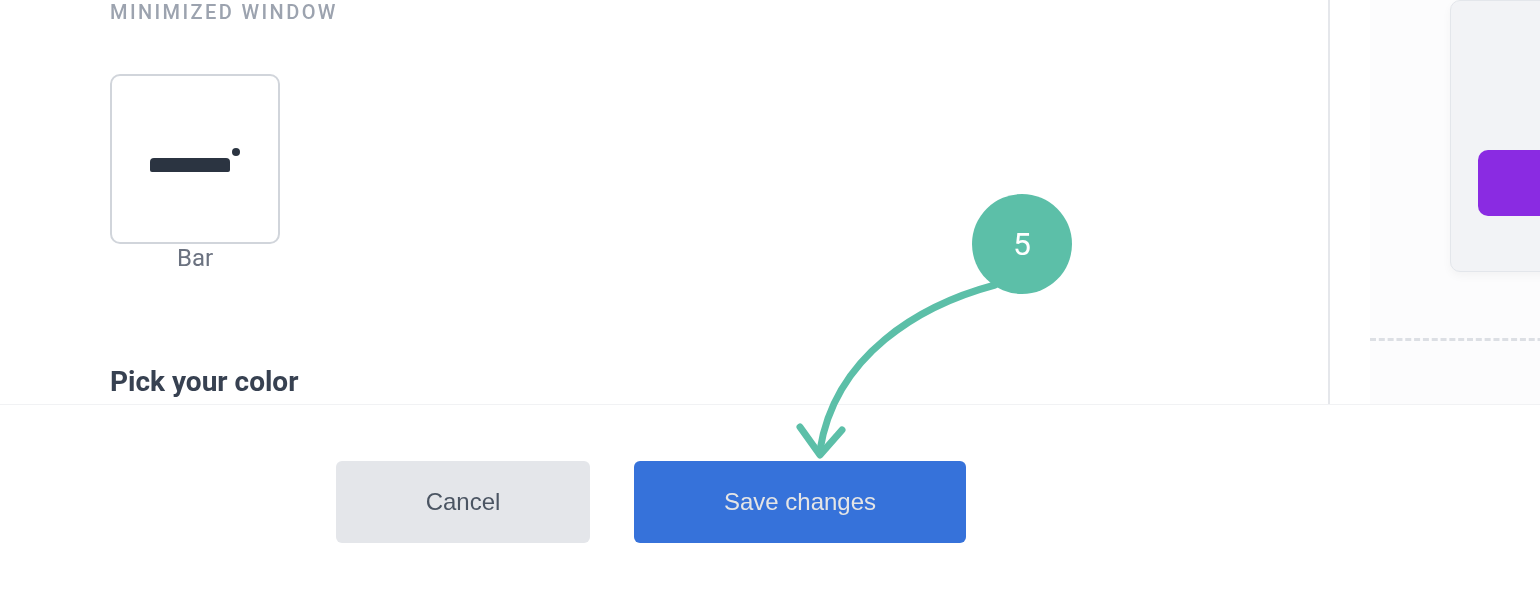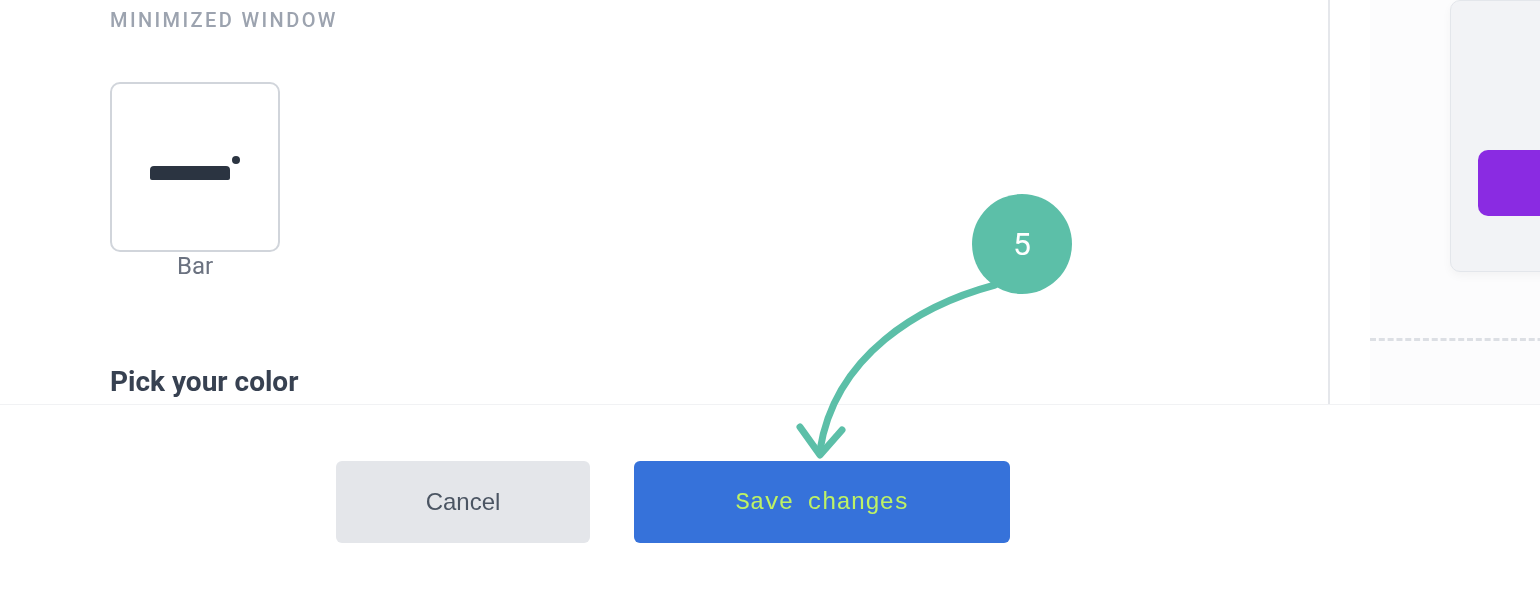--- a/index.html
+++ b/index.html
@@ -14,21 +14,21 @@
     width: 1290px;
     height: 404px;
     border-right: 2px solid #e5e7eb;
     padding-left: 70px;
   }
   .section-label {
     font-size: 20px;
     letter-spacing: 0.12em;
     color: #9ca3af;
     font-weight: 500;
-    margin-top: 8px;
+    margin-top: 0;
   }
   .options-row {
     display: flex;
     gap: 70px;
     margin-top: 50px;
   }
   .option {
     display: flex;
     flex-direction: column;
     align-items: center;
@@ -129,24 +129,23 @@
     justify-content: center;
   }
   .btn-cancel {
     left: 336px;
     width: 254px;
     background: #e4e6ea;
     color: #4b5563;
   }
   .btn-save {
     left: 634px;
-    width: 376px;
+    width: 332px;
     background: #3672da;
-    color: #bef264;
-    font-family: Liberation Mono, monospace;
+    color: #e5e5e5;
   }
 
   
   .step-badge {
     position: absolute;
     left: 972px;
     top: 194px;
     width: 100px;
     height: 100px;
     border-radius: 50%;

